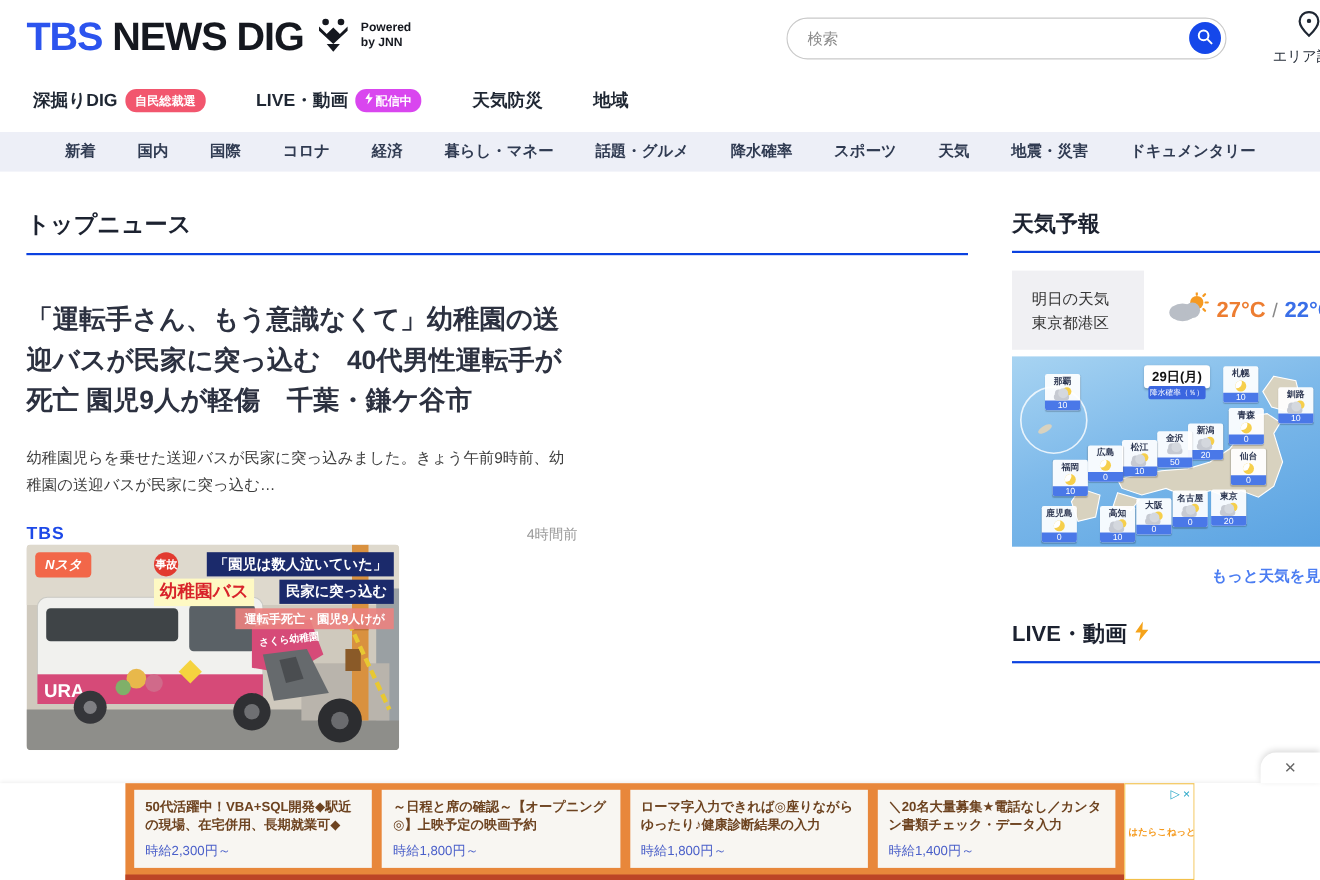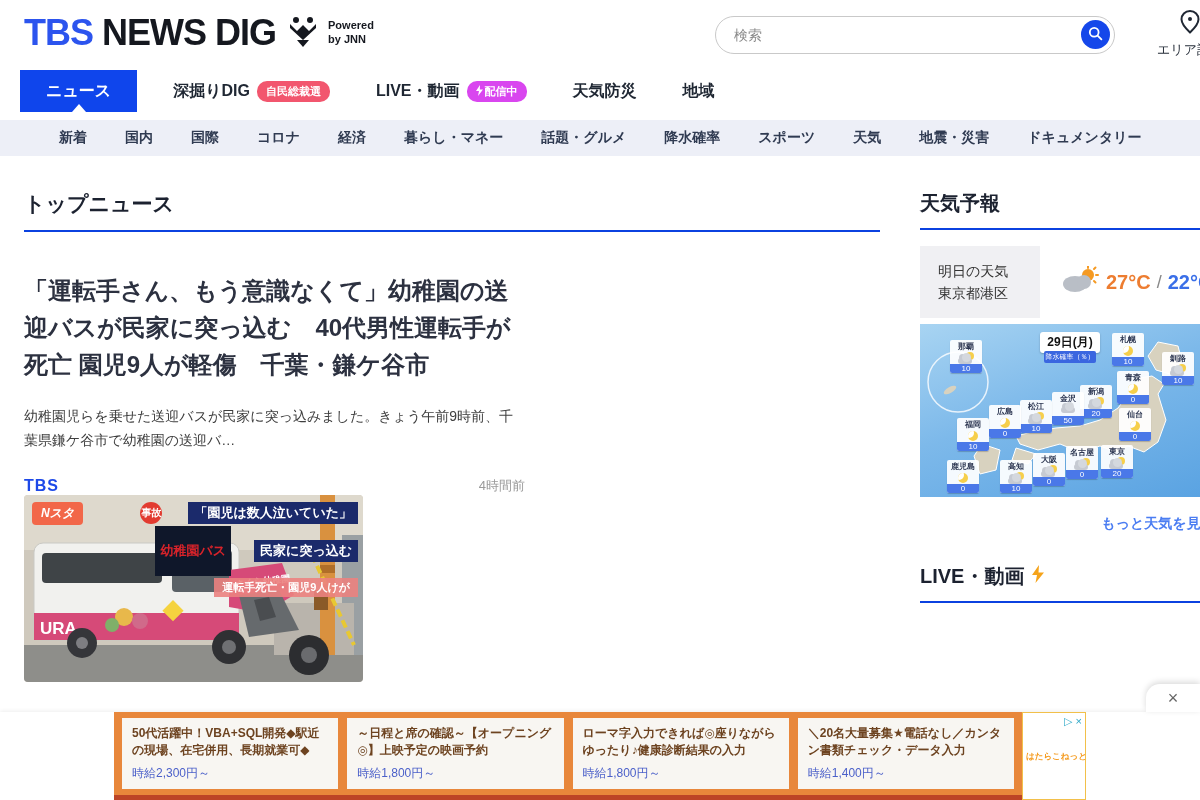--- a/index.html
+++ b/index.html
@@ -51,21 +51,21 @@
   .lead-source { font-size:16px; font-weight:900; color:#1d49e8; letter-spacing:1px; }
   .lead-time { font-size:13px; color:#9a9a9a; }
   .lead-img { position:relative; width:339px; height:187px; border-radius:4px; overflow:hidden; flex:none; cursor:pointer; }
   .nsta { position:absolute; top:7px; left:8px; background:#f26749; color:#fff; font-size:12px;
     font-weight:bold; font-style:italic; border-radius:4px; padding:3px 9px; }
   .ovl { position:absolute; top:7px; right:5px; text-align:right; }
   .ovl-row { display:flex; justify-content:flex-end; align-items:center; margin-bottom:2px;gap:23px; }
   .tag-circle { background:#e23b30; color:#fff; font-size:10px; font-weight:bold; border-radius:50%;
     width:22px; height:22px; display:flex; align-items:center; justify-content:center; margin-right:3px; flex:none; }
   .cap-navy { background:#1b2a6b; color:#fff; font-size:13px; font-weight:bold; padding:2px 6px; }
-  .cap-red { background:#0f172a; color:#d8232a; font-size:13px; font-weight:900; padding:16px 5px; }
+  .cap-red { background:#fef9c3; color:#d8232a; font-size:16px; font-weight:900; padding:2px 5px; }
   .cap-pink { background:rgba(235,130,128,0.9); color:#fff; font-size:11px; font-weight:bold; padding:2px 8px; }
   .cards { display:flex; gap:38px; margin-top:46px; }
   .card { width:260px; cursor:pointer; }
   .card-img { position:relative; width:260px; height:147px; border-radius:4px; overflow:hidden; }
   .card-title { margin-top:12px; font-size:15px; font-weight:bold; line-height:1.55; color:#1f2430; }
   .play { position:absolute; top:0; left:0; width:38px; height:30px; background:rgba(10,12,18,0.85);
     display:flex; align-items:center; justify-content:center; }
   .play-tri { width:0; height:0; border-left:12px solid #fff; border-top:7px solid transparent; border-bottom:7px solid transparent; }
   .card-cap { position:absolute; left:4px; bottom:8px; background:#1b63d8; border:2px solid #f9a8d4;
     color:#fff; font-size:13px; font-weight:bold; padding:2px 8px; }
@@ -156,23 +156,20 @@
       <svg width="22" height="24" viewBox="0 0 22 24">
         <path d="M11 1 C6 1 2.5 4.8 2.5 9.3 C2.5 14.5 11 22.5 11 22.5 C11 22.5 19.5 14.5 19.5 9.3 C19.5 4.8 16 1 11 1 Z" fill="none" stroke="#1f2733" stroke-width="2"></path>
         <circle cx="11" cy="9" r="2" fill="#1f2733"></circle>
       </svg>
     </span>
     <div class="area-label">エリア設定</div>
   </div>
 </div>
 
 <div class="nav">
-  <div class="nav-item active">
-    <span>ニュース</span>
-  </div>
   <div class="nav-item">
     <span>深掘りDIG</span>
     <span class="badge badge-pink">自民総裁選</span>
   </div>
   <div class="nav-item">
     <span>LIVE・動画</span>
     <span class="badge badge-orange">
       <span>
         <svg width="7" height="11" viewBox="0 0 7 11">
             <path d="M4 0 L0 6 L3 6 L2 11 L7 4.5 L3.8 4.5 Z" fill="#fff"></path>
@@ -203,21 +200,21 @@
   <span class="subnav-item">地震・災害</span>
   <span class="subnav-item">ドキュメンタリー</span>
 </div>
 
 <div class="main">
   <div class="sec-head">トップニュース</div>
 
   <div class="lead">
     <div class="lead-text">
       <div class="lead-title">「運転手さん、もう意識なくて」幼稚園の送迎バスが民家に突っ込む　40代男性運転手が死亡 園児9人が軽傷　千葉・鎌ケ谷市</div>
-      <div class="lead-excerpt">幼稚園児らを乗せた送迎バスが民家に突っ込みました。きょう午前9時前、千葉県鎌ケ谷市で幼稚園の送迎バ…</div>
+      <div class="lead-excerpt">幼稚園児らを乗せた送迎バスが民家に突っ込みました。きょう午前9時前、幼稚園の送迎バスが民家に突っ込む…</div>
       <div class="lead-meta">
         <span class="lead-source">TBS</span>
         <span class="lead-time">4時間前</span>
       </div>
     </div>
     <div class="lead-img">
       <svg width="339" height="187" viewBox="0 0 339 187">
         <rect width="339" height="187" fill="#cfc9bd"></rect>
         <rect width="339" height="55" fill="#ded9cd"></rect>
         <rect y="150" width="339" height="37" fill="#8e8e8a"></rect>

